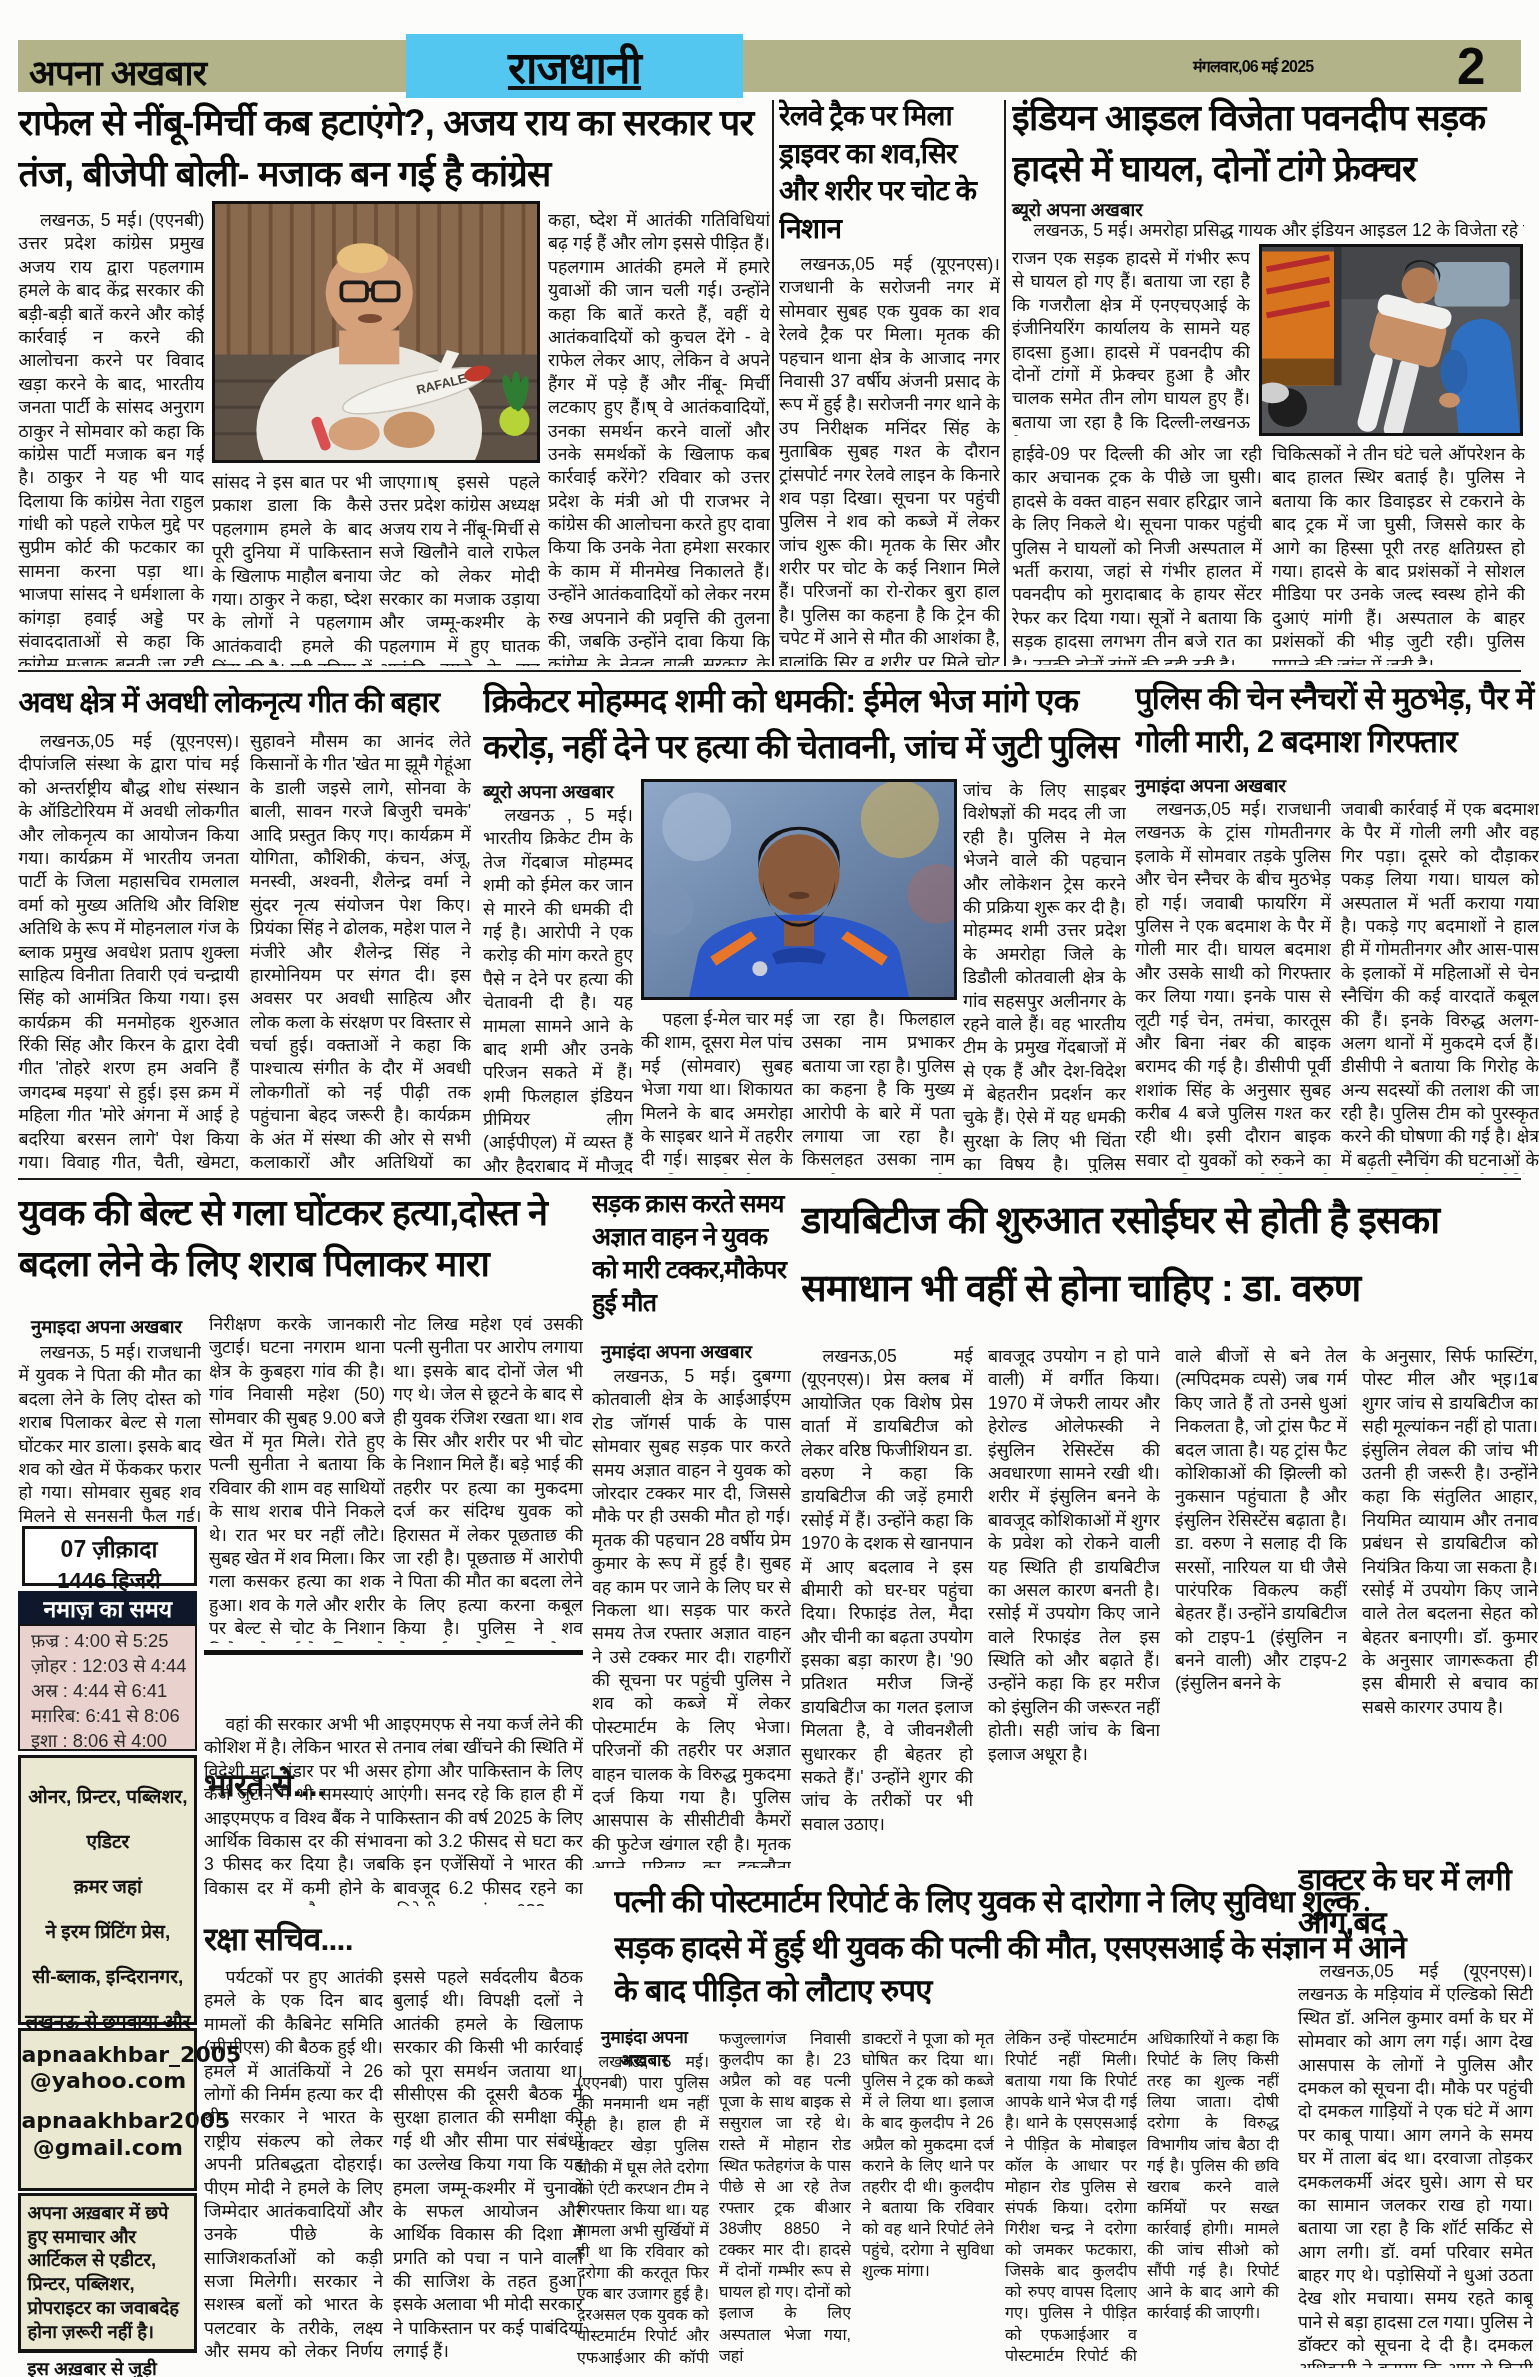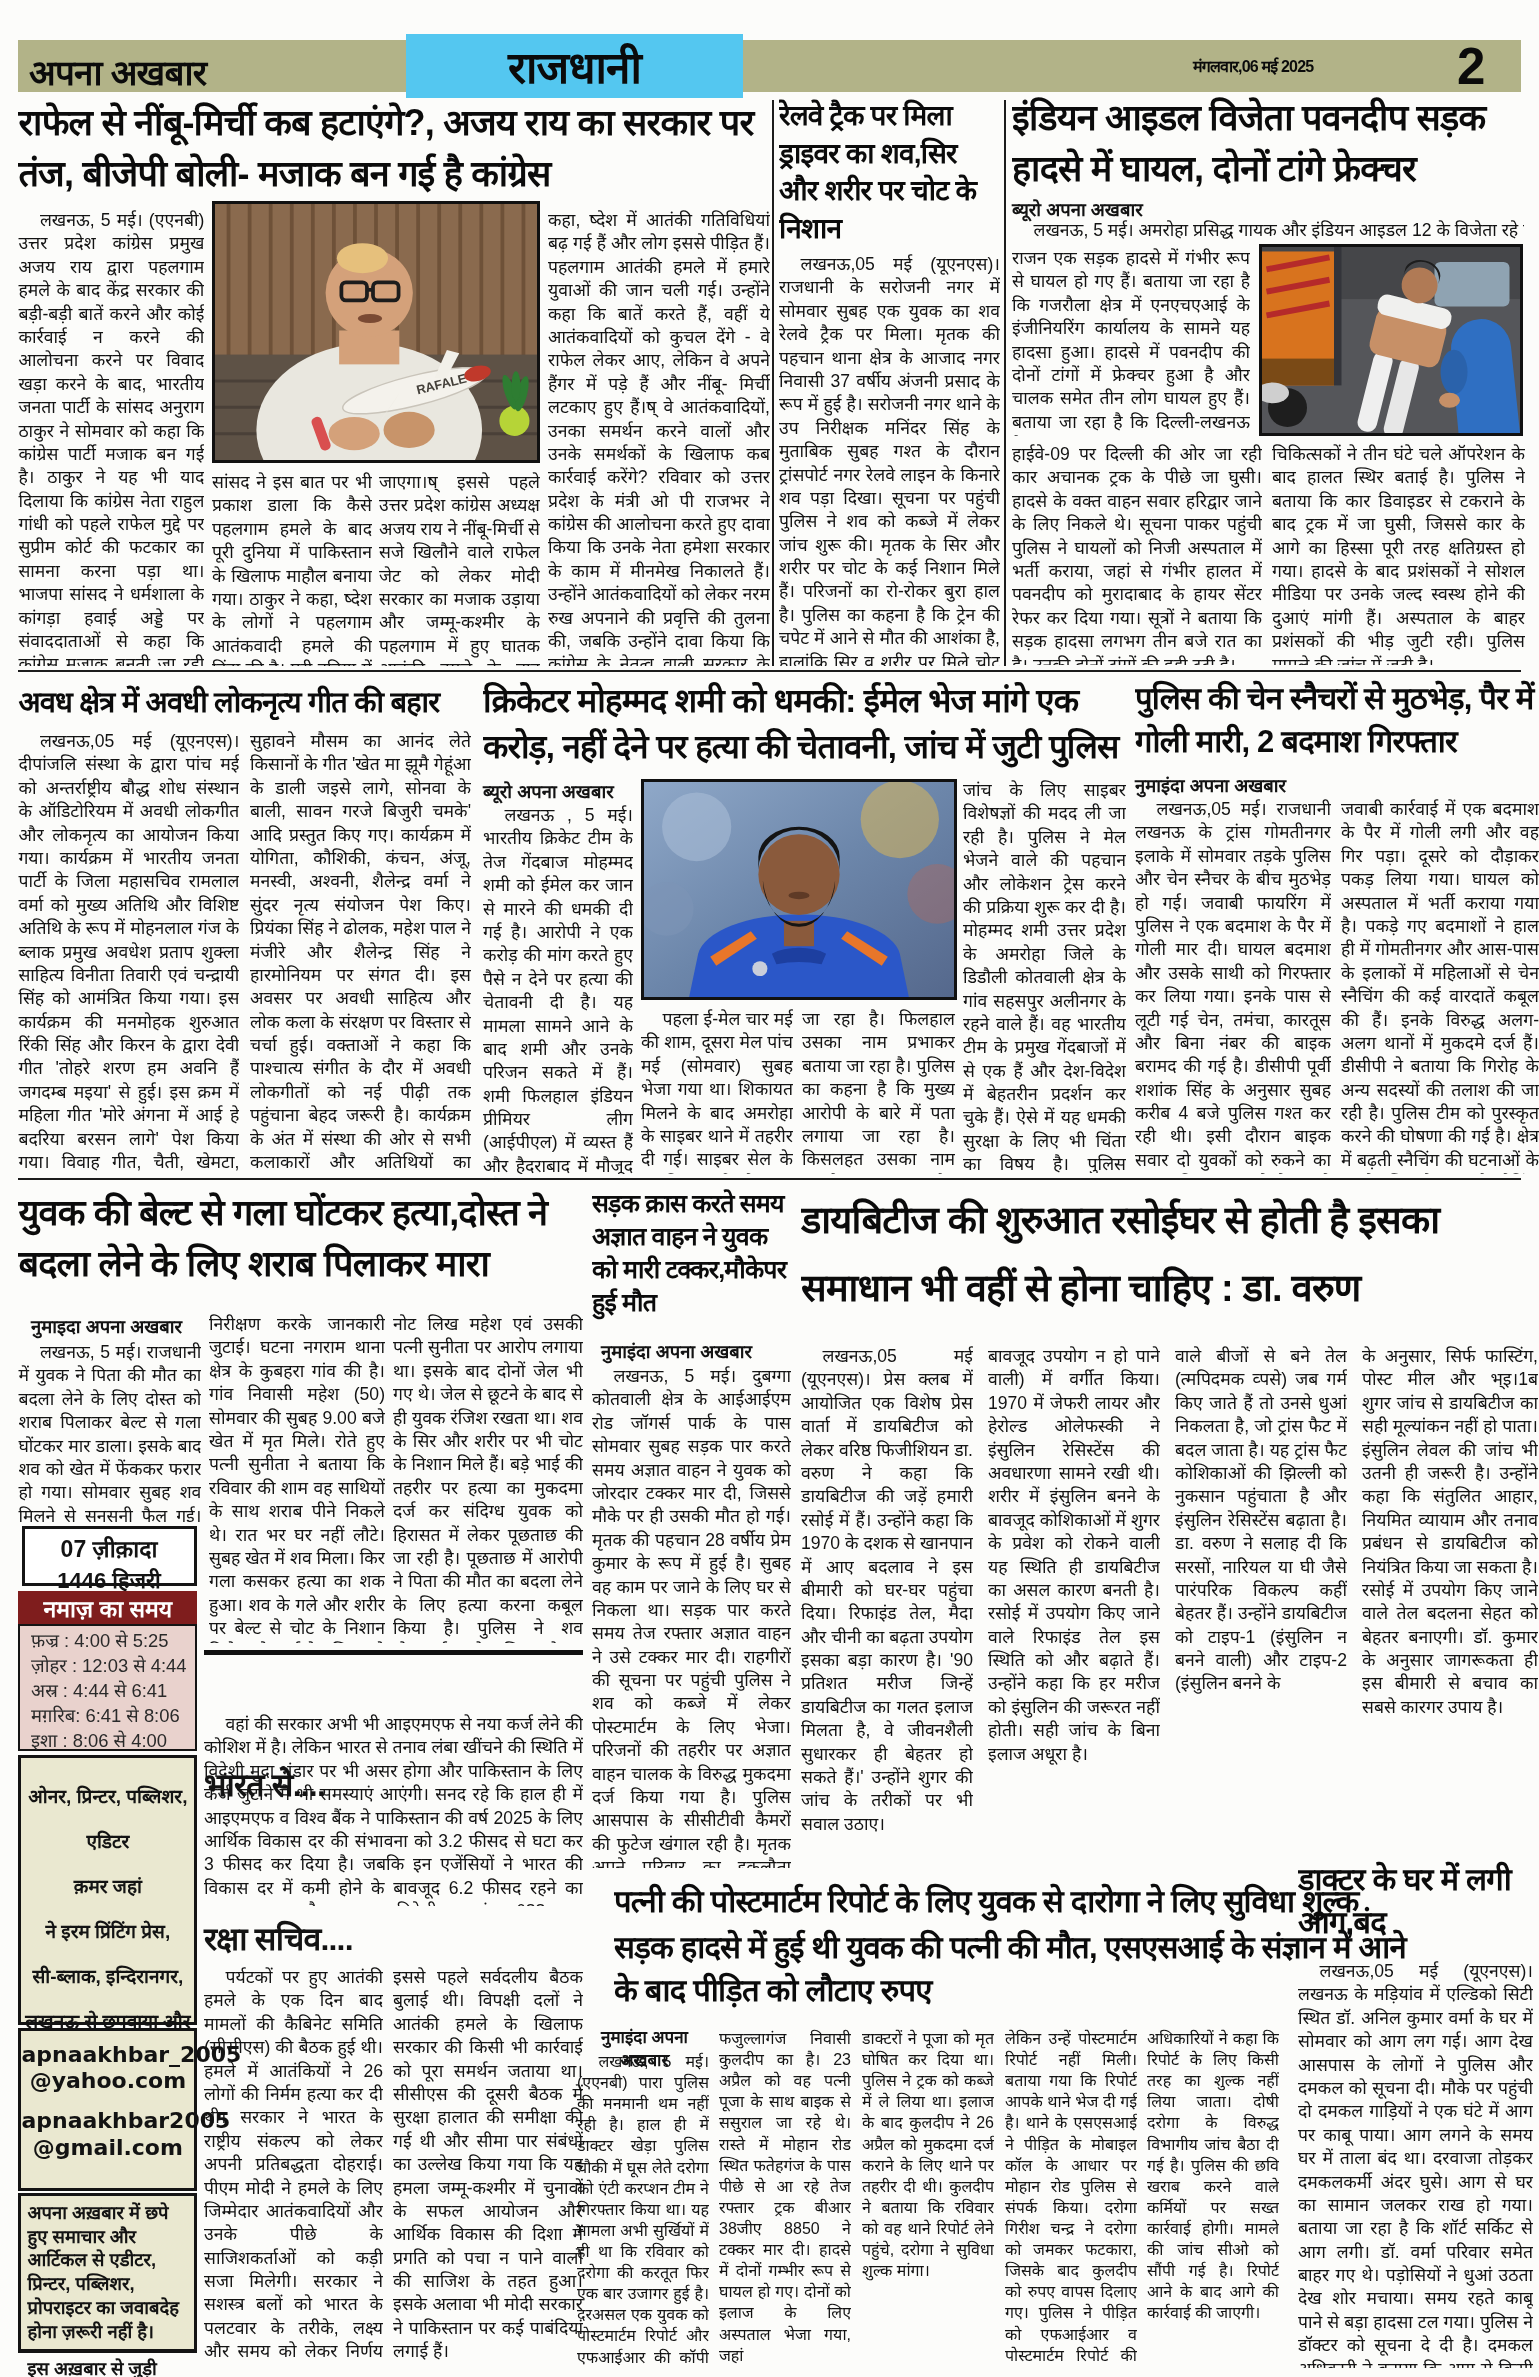--- a/index.html
+++ b/index.html
@@ -17,39 +17,39 @@
   .byline{font-weight:bold;font-size:18.4px;}
   .sechead{font-weight:bold;font-size:32px;letter-spacing:-0.8px;}
   .hrule{background:#1c1c1c;height:1.5px;}
   .hrule-thick{background:#111;height:5.4px;}
   .vrule{background:#1c1c1c;width:1.5px;}
   .photo{border:3.1px solid #111;box-sizing:border-box;background:#777;}
   .photo svg{display:block;width:100%;height:100%;}
   .box{border:3.8px solid #141414;box-sizing:border-box;}
   .masthead{background:#b2b388;}
   .blue-box{background:#54c7f0;display:flex;align-items:center;justify-content:center;}
-  .namaz-head{background:#7f1d1d;color:#ffffff;display:flex;align-items:center;justify-content:center;}
+  .namaz-head{background:#0f172a;color:#ffffff;display:flex;align-items:center;justify-content:center;}
   .namaz-table{background:#e9d2cd;}
   .namaz-row{font-size:18.4px;line-height:25px;white-space:nowrap;padding-left:10.7px;color:#2a2a2a;}
   .cream{background:#eae8d0;}
   .publine{font-size:19px;font-weight:bold;text-align:center;line-height:1.26;margin-top:21px;}
   .publeft{text-align:right;padding-left:15px;}
   .email{font-size:22px;font-weight:bold;text-align:center;line-height:1.2;
          font-family:"DejaVu Sans","Liberation Sans",sans-serif;}
   .disc{font-size:18.4px;font-weight:bold;text-align:left;line-height:1.3;padding:4.6px 6.1px;}
   .center{text-align:center;}
 </style>
 </head>
 <body>
 
 <div id="page">
 
   <div class="abs masthead" style="left:18.4px;top:40px;width:1503px;height:52px;"></div>
   <div class="abs hx" style="left:29px;top:48px;font-size:35px;">अपना अखबार</div>
-  <div class="abs blue-box" style="left:406px;top:34px;width:337px;height:64px;">
+  <div class="abs blue-box" style="left:406px;top:34px;width:337px;height:64px;text-decoration:underline;">
     <span class="hx" style="font-size:44px;">राजधानी</span>
   </div>
   <div class="abs hx" style="left:1193px;top:55px;font-size:16px;">मंगलवार,06 मई 2025</div>
   <div class="abs hx" style="left:1457px;top:37px;font-size:51px;">2</div>
 
   <div class="abs hx h-xl" style="left:18.4px;top:97px;width:753px;height:107px;overflow:hidden;">राफेल से नींबू-मिर्ची कब हटाएंगे?, अजय राय का सरकार पर तंज, बीजेपी बोली- मजाक बन गई है कांग्रेस</div>
   <div class="abs bc ind" style="left:18.4px;top:209px;width:186px;height:457px;">लखनऊ, 5 मई। (एएनबी) उत्तर प्रदेश कांग्रेस प्रमुख अजय राय द्वारा पहलगाम हमले के बाद केंद्र सरकार की बड़ी-बड़ी बातें करने और कोई कार्रवाई न करने की आलोचना करने पर विवाद खड़ा करने के बाद, भारतीय जनता पार्टी के सांसद अनुराग ठाकुर ने सोमवार को कहा कि कांग्रेस पार्टी मजाक बन गई है। ठाकुर ने यह भी याद दिलाया कि कांग्रेस नेता राहुल गांधी को पहले राफेल मुद्दे पर सुप्रीम कोर्ट की फटकार का सामना करना पड़ा था। भाजपा सांसद ने धर्मशाला के कांगड़ा हवाई अड्डे पर संवाददाताओं से कहा कि कांग्रेस मजाक बनती जा रही है।</div>
   <div class="abs photo" style="left:212px;top:201px;width:328px;height:262px;">
     <svg viewBox="0 0 428 340" preserveAspectRatio="none">
       <rect x="0" y="0" width="428" height="205" fill="#8a6a4e"></rect>

